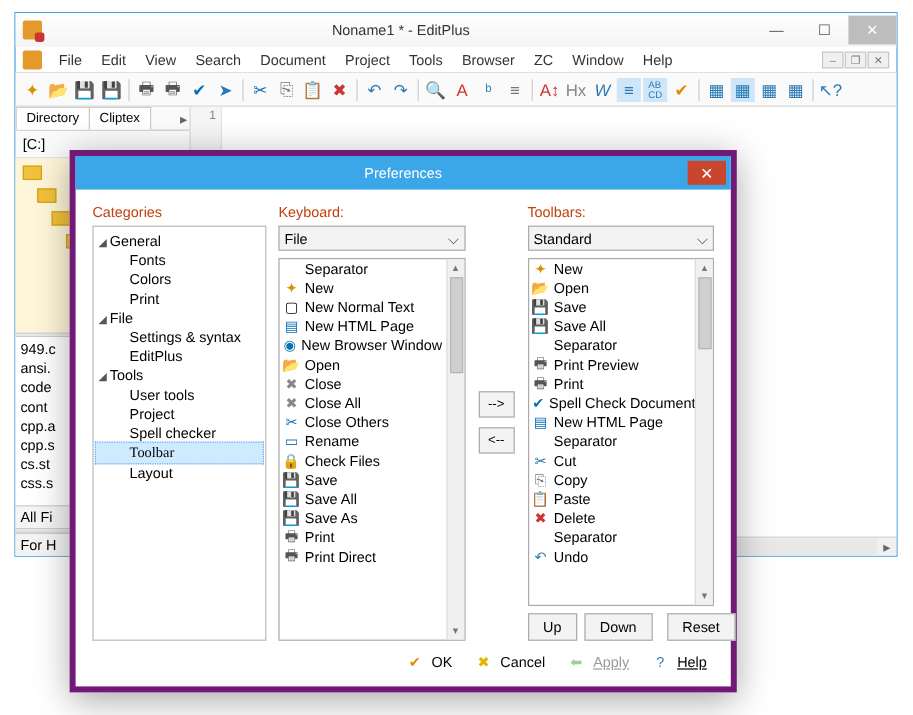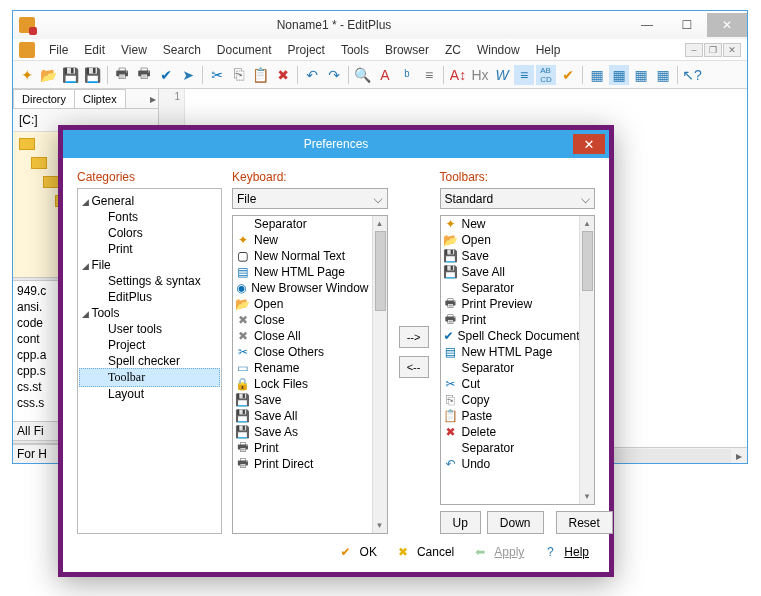--- a/index.html
+++ b/index.html
@@ -272,21 +272,21 @@
               <div class="li">
                 <span class="ic c-html">✂</span>
                 <span>Close Others</span>
               </div>
               <div class="li">
                 <span class="ic c-rename">▭</span>
                 <span>Rename</span>
               </div>
               <div class="li">
                 <span class="ic c-lock">🔒</span>
-                <span>Lock Files</span>
+                <span>Check Files</span>
               </div>
               <div class="li">
                 <span class="ic c-save">💾</span>
                 <span>Save</span>
               </div>
               <div class="li">
                 <span class="ic c-saveall">💾</span>
                 <span>Save All</span>
               </div>
               <div class="li">

